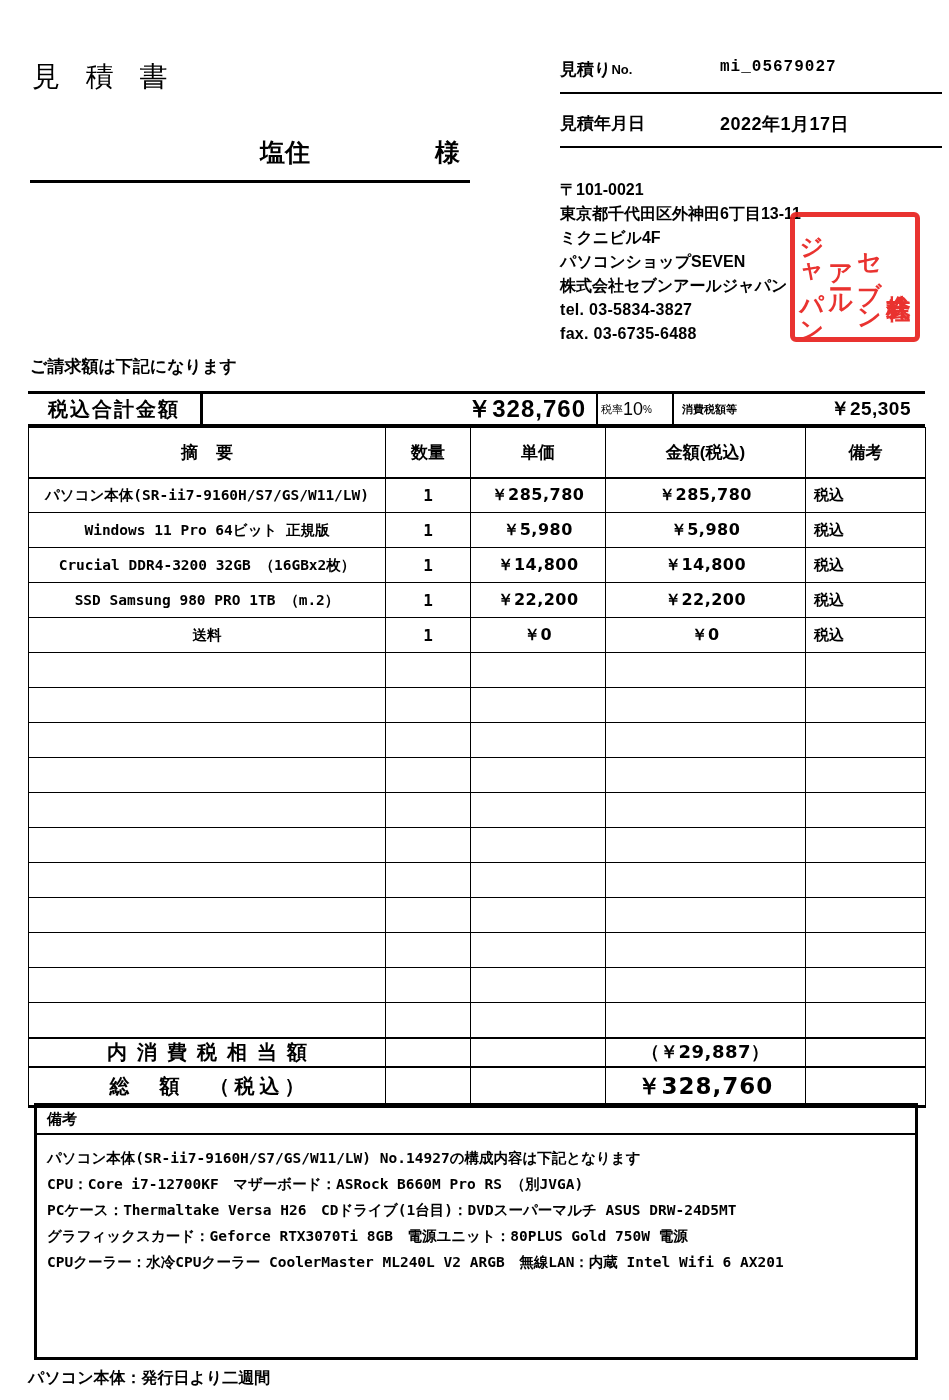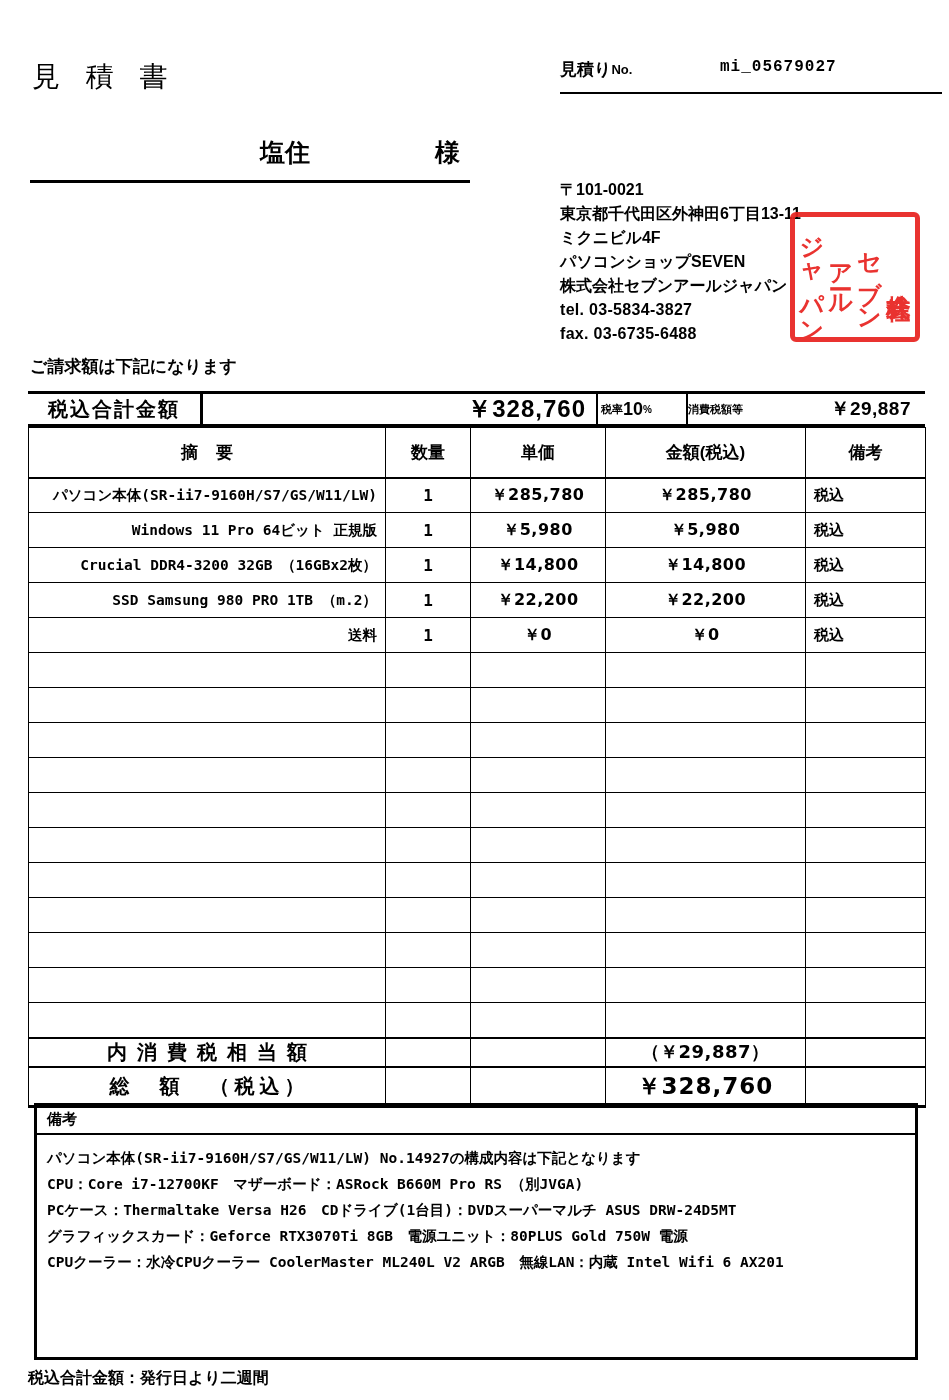--- a/index.html
+++ b/index.html
@@ -169,39 +169,39 @@
     box-sizing: border-box;
     display: flex;
     align-items: center;
     justify-content: flex-end;
     padding-right: 10px;
     font-size: 24px;
     font-weight: bold;
     letter-spacing: 1px;
   }
   .ts-rate {
-    width: 92px;
+    width: 78px;
     border-left: 2px solid #000;
     border-right: 2px solid #000;
     box-sizing: border-box;
     display: flex;
     align-items: center;
     padding-left: 3px;
     font-size: 18px;
-    font-weight: bold;
+    font-weight: normal;
     white-space: nowrap;
   }
   .ts-rate .lbl { font-size: 11px; }
   .ts-rate .pct { font-size: 10px; }
   .ts-taxlabel {
     flex: 1;
     box-sizing: border-box;
     display: flex;
     align-items: center;
-    padding-left: 0;
+    padding-left: 8px;
     font-size: 11px;
     font-weight: bold;
   }
   .ts-taxamount {
     width: 168px;
     box-sizing: border-box;
     display: flex;
     align-items: center;
     justify-content: flex-end;
     padding-right: 14px;
@@ -236,21 +236,21 @@
     font-size: 17px;
     text-align: center;
     border-bottom: 2.4px solid #000;
     height: 50px;
   }
   .items thead th.desc-h { letter-spacing: 18px; text-indent: 18px; }
 
   .items td.desc {
     font-family: "DejaVu Sans Mono", "Liberation Mono", monospace;
     font-size: 14.5px;
-    text-align: right;
+    text-align: center;
     letter-spacing: 0px;
     white-space: nowrap;
     overflow: hidden;
     border-radius: 9px;
   }
   .items td.qty {
     text-align: center;
     font-size: 16px;
     font-family: "DejaVu Sans Mono", "Liberation Mono", monospace;
   }
@@ -344,20 +344,24 @@
   <div class="customer-line">
     <span class="customer-name">塩住</span>
     <span class="customer-honorific">様</span>
   </div>
 
   <div class="meta-row r1">
     <span class="meta-label">見積り<span class="small">No.</span></span>
     <span class="meta-value mono">mi_05679027</span>
   </div>
 
+  <div class="meta-row r2">
+    <span class="meta-label">見積年月日</span>
+    <span class="meta-value">2022年1月17日</span>
+  </div>
 
   <div class="company-block">
     <div>〒101-0021</div>
     <div>東京都千代田区外神田6丁目13-11</div>
     <div>ミクニビル4F</div>
     <div>パソコンショップSEVEN</div>
     <div>株式会社セブンアールジャパン</div>
     <div class="tel">tel. 03-5834-3827</div>
     <div class="tel">fax. 03-6735-6488</div>
   </div>
@@ -373,21 +377,21 @@
 
   <div class="total-strip">
     <div class="ts-label">税込合計金額</div>
     <div class="ts-amount">￥328,760</div>
     <div class="ts-rate">
       <span class="lbl">税率</span>
         <span>10</span>
         <span class="pct">%</span>
     </div>
     <div class="ts-taxlabel">消費税額等</div>
-    <div class="ts-taxamount">￥29,887</div>
+    <div class="ts-taxamount">￥25,305</div>
   </div>
 
   <table class="items">
     <colgroup>
       <col class="c-desc">
         <col class="c-qty">
         <col class="c-unit">
         <col class="c-amt">
         <col class="c-note">
     </colgroup>
@@ -536,14 +540,14 @@
     <div class="remarks-title">備考</div>
     <div class="remarks-body" id="remarks-body">
         <div class="remark-line">パソコン本体(SR-ii7-9160H/S7/GS/W11/LW) No.14927の構成内容は下記となります</div>
         <div class="remark-line">CPU：Core i7-12700KF　マザーボード：ASRock B660M Pro RS （別JVGA)</div>
         <div class="remark-line">PCケース：Thermaltake Versa H26　CDドライブ(1台目)：DVDスーパーマルチ ASUS DRW-24D5MT</div>
         <div class="remark-line">グラフィックスカード：Geforce RTX3070Ti 8GB　電源ユニット：80PLUS Gold 750W 電源</div>
         <div class="remark-line">CPUクーラー：水冷CPUクーラー CoolerMaster ML240L V2 ARGB　無線LAN：内蔵 Intel Wifi 6 AX201</div>
       </div>
   </div>
 
-  <div class="footer-note">税込合計金額：発行日より二週間</div>
+  <div class="footer-note">パソコン本体：発行日より二週間</div>
 </div>
 
 </body></html>

